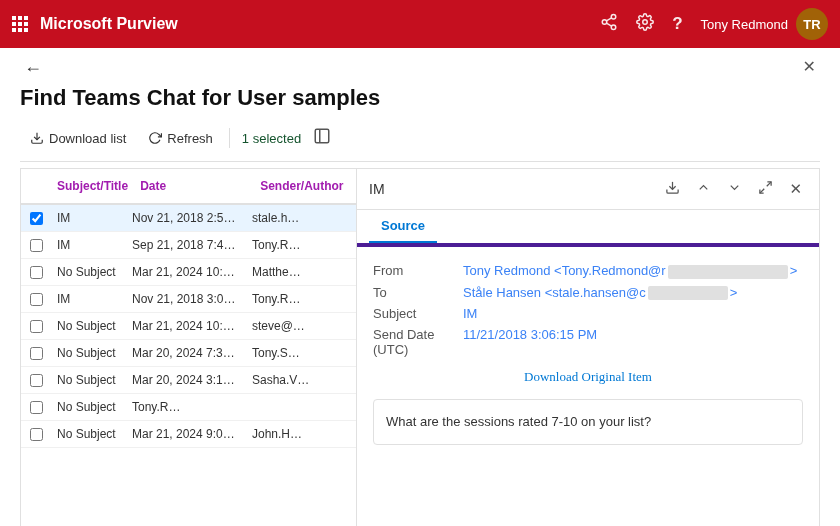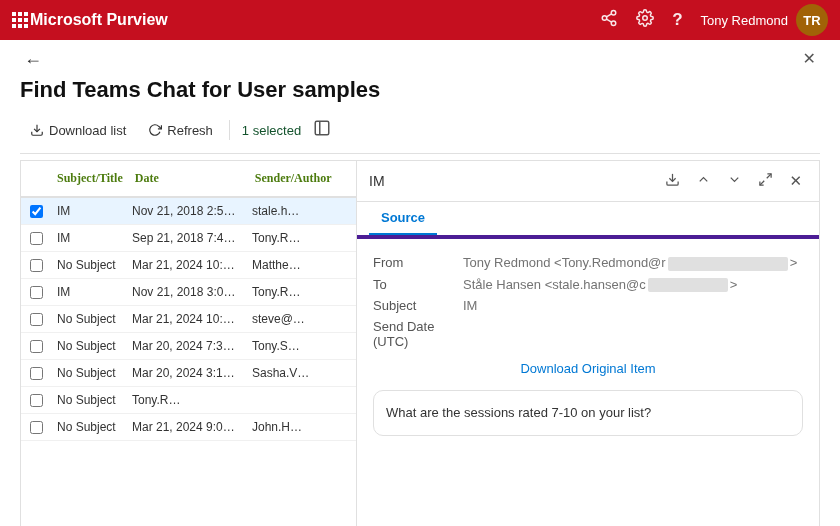--- a/index.html
+++ b/index.html
@@ -1,25 +1,26 @@
 <!DOCTYPE html>
 <html><head>
   <meta charset="utf-8">
   <style>
     * { box-sizing: border-box; margin: 0; padding: 0; }
     body { font-family: 'Segoe UI', Arial, sans-serif; font-size: 13px; background: #fff; width: 840px; height: 526px; overflow: hidden; }
 
     
     .topbar {
       background: #c50f1f;
-      height: 40px;
+      height: 48px;
       display: flex;
       align-items: center;
       padding: 0 12px;
       color: #fff;
+      gap: 10px;
     }
     .topbar-grid-icon { display: flex; flex-wrap: wrap; gap: 2px; width: 18px; cursor: pointer; }
     .topbar-grid-icon span { display: block; width: 4px; height: 4px; background: #fff; }
     .topbar-app-name { font-size: 16px; font-weight: 600; flex: 1; }
     .topbar-icons { display: flex; align-items: center; gap: 18px; }
     .topbar-icon { font-size: 18px; cursor: pointer; color: #fff; opacity: 0.9; }
     .topbar-user { display: flex; align-items: center; gap: 8px; cursor: pointer; }
     .topbar-username { font-size: 13px; }
     .topbar-avatar { width: 32px; height: 32px; border-radius: 50%; background: #a16207; display: flex; align-items: center; justify-content: center; font-size: 13px; font-weight: 600; color: #fff; overflow: hidden; }
 
@@ -40,21 +41,21 @@
     .toolbar-btn svg { width: 14px; height: 14px; }
     .toolbar-divider { width: 1px; height: 20px; background: #ddd; margin: 0 4px; }
     .toolbar-selected { font-size: 13px; color: #14532d; padding: 0 6px; }
     .toolbar-filter-icon { font-size: 16px; cursor: pointer; color: #555; padding: 4px; }
 
     
     .split-layout { display: flex; gap: 0; height: 390px; }
 
     
     .table-panel { width: 336px; flex-shrink: 0; border: 1px solid #e0e0e0; border-right: none; overflow: hidden; display: flex; flex-direction: column; }
-    .table-header { display: grid; grid-template-columns: 30px 1fr 120px 110px; font-weight: 600; font-size: 12px; color: #4d7c0f; border-bottom: 2px solid #e0e0e0; padding: 6px 0; background: #fff; font-family: Liberation Serif, serif; }
+    .table-header { display: grid; grid-template-columns: 30px 1fr 120px 110px; font-weight: 600; font-size: 12px; color: #a21caf; border-bottom: 2px solid #e0e0e0; padding: 6px 0; background: #fff; }
     .table-header-cell { padding: 4px 6px; }
     .table-body { overflow-y: auto; flex: 1; }
     .table-row { display: grid; grid-template-columns: 30px 1fr 120px 110px; border-bottom: 1px solid #f0f0f0; align-items: center; cursor: pointer; }
     .table-row.selected { background: #e8f4ff; }
     .table-cell { padding: 6px 6px; font-size: 12px; color: #333; overflow: hidden; text-overflow: ellipsis; white-space: nowrap; }
     .table-checkbox { display: flex; align-items: center; justify-content: center; }
     .table-checkbox input { cursor: pointer; }
 
     
     .detail-panel { flex: 1; border: 1px solid #e0e0e0; display: flex; flex-direction: column; overflow: hidden; }
@@ -67,24 +68,24 @@
     
     .detail-tabs { display: flex; border-bottom: 4px solid #4c1d95; padding: 0 12px; }
     .detail-tab { padding: 8px 12px; font-size: 13px; cursor: pointer; border-bottom: 2px solid transparent; color: #555; }
     .detail-tab.active { border-bottom: 2px solid #0078d4; color: #0078d4; font-weight: 600; }
 
     
     .email-detail { padding: 16px; overflow-y: auto; flex: 1; }
     .email-fields { margin-bottom: 12px; }
     .email-field-row { display: flex; gap: 0; margin-bottom: 6px; font-size: 13px; }
     .email-field-label { width: 90px; color: #555; flex-shrink: 0; font-weight: 500; }
-    .email-field-value { color: #737373; flex: 1; }
-    .email-download-link { display: flex; justify-content: center; margin: 6px 0 14px 0; }
+    .email-field-value { color: #3b82f6; flex: 1; }
+    .email-download-link { display: flex; justify-content: center; margin: 6px 0 14px 0; font-family: Liberation Serif, serif; }
     .email-download-link a { color: #0078d4; text-decoration: none; font-size: 13px; cursor: pointer; }
-    .email-body { font-size: 13px; color: #333; line-height: 1.5; border: 1px solid #e0e0e0; padding: 12px; border-radius: 10px; background: #fff; }
+    .email-body { font-size: 13px; color: #333; line-height: 1.5; border: 1px solid #e0e0e0; padding: 12px; border-radius: 4px; background: #fff; }
   </style>
 </head>
 <body>
 
 <div class="topbar">
   <div class="topbar-grid-icon">
     <span></span>
       <span></span>
       <span></span>
     <span></span>
@@ -289,20 +290,21 @@
             <span class="email-field-value">
               Ståle Hansen &lt;stale.hansen@c<span style="display:inline-block;width:80px;height:14px;background:#e0e0e0;vertical-align:middle;border-radius:2px;margin:0 2px;"></span>&gt;
             </span>
           </div>
           <div class="email-field-row">
             <span class="email-field-label">Subject</span>
             <span class="email-field-value">IM</span>
           </div>
           <div class="email-field-row">
             <span class="email-field-label">Send Date (UTC)</span>
+            <span class="email-field-value">11/21/2018 3:06:15 PM</span>
           </div>
         </div>
         <div class="email-download-link">
           <a>Download Original Item</a>
         </div>
         <div class="email-body">What are the sessions rated 7-10 on your list?</div>
       </div>
     </div>
   </div>
 </div>

